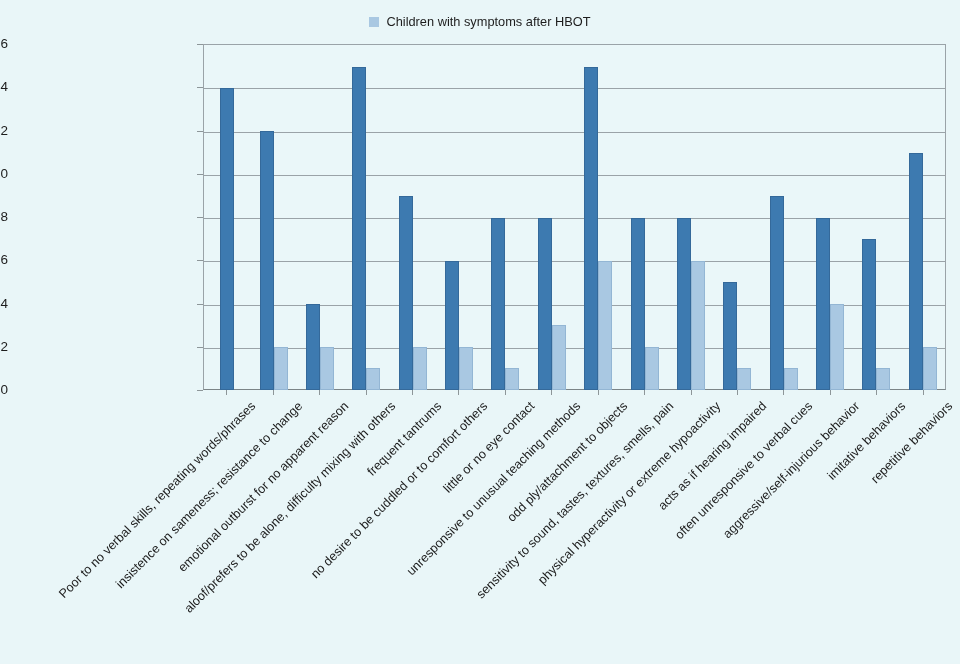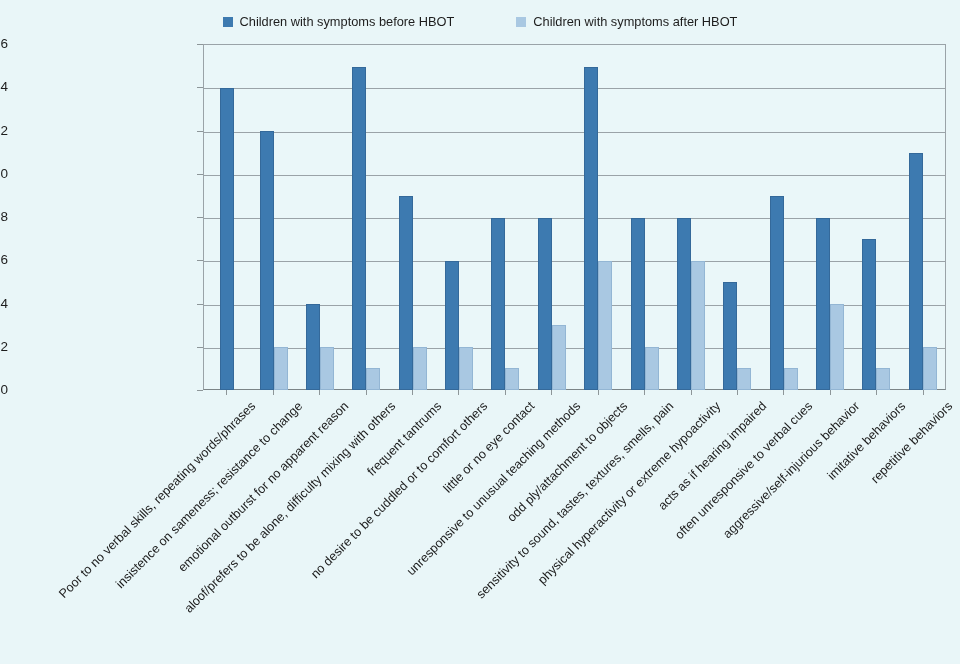--- a/index.html
+++ b/index.html
@@ -142,24 +142,20 @@
     transform-origin: right bottom;
     transform: rotate(-45deg);
     text-align: right;
     line-height: 1;
   }
 </style>
 </head>
 <body>
 
 <div id="legend">
-  <div class="legend-entry">
-    <span class="legend-swatch" style="background: rgb(61, 122, 176);"></span>
-    <span class="legend-label">Children with symptoms before HBOT</span>
-  </div>
   <div class="legend-entry">
     <span class="legend-swatch" style="background: rgb(169, 200, 226);"></span>
     <span class="legend-label">Children with symptoms after HBOT</span>
   </div>
 </div>
 
 <div id="plot">
     <div class="gridline" style="top: 302.75px;"></div>
     <div class="gridline" style="top: 259.5px;"></div>
     <div class="gridline" style="top: 216.25px;"></div>

